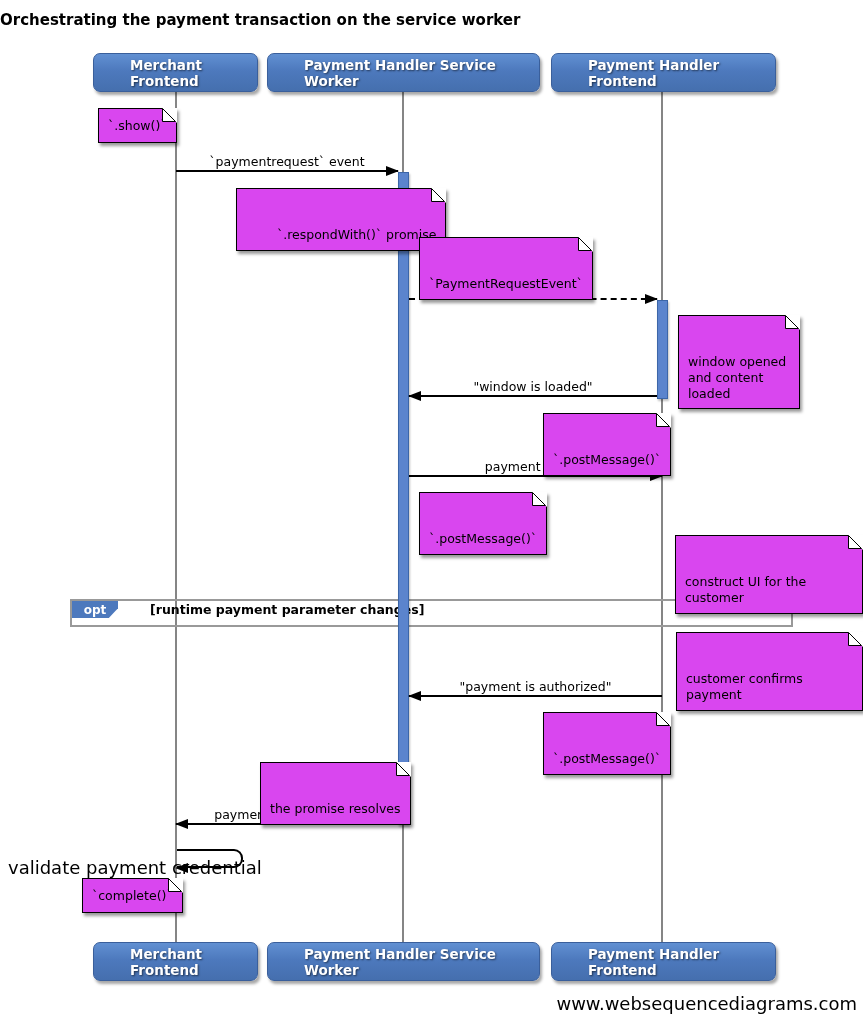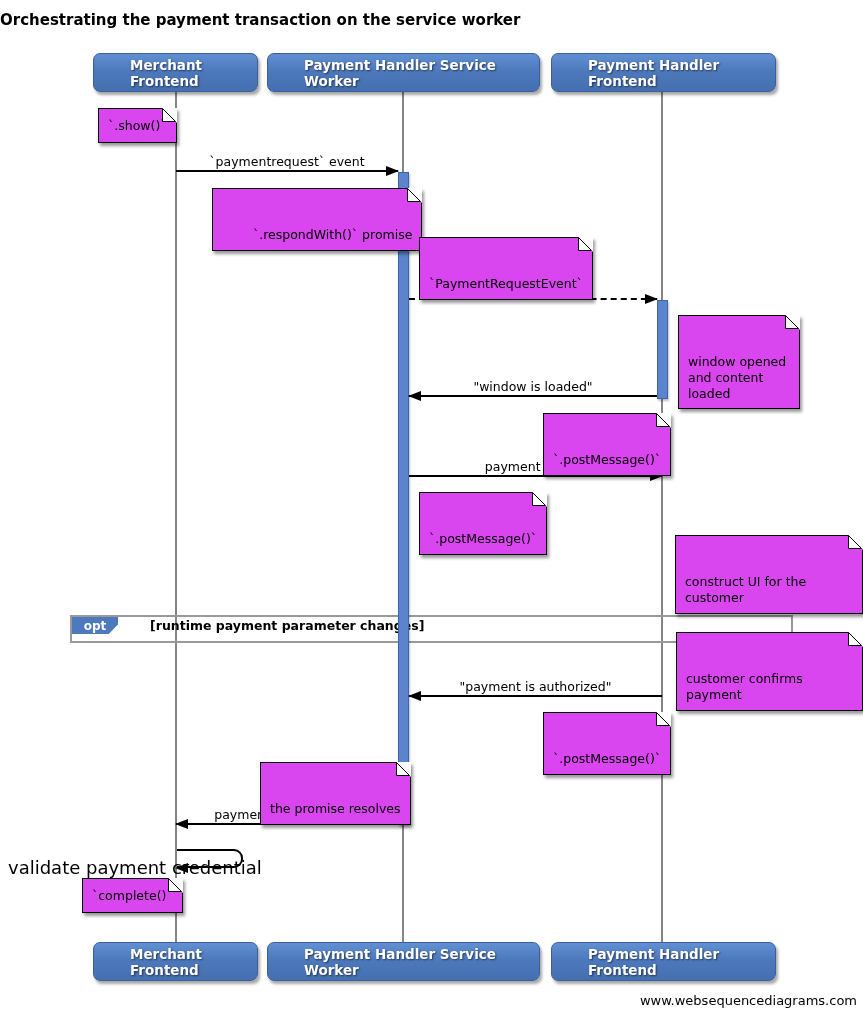--- a/index.html
+++ b/index.html
@@ -47,31 +47,31 @@
   .selfloop-lbl { position:absolute; left:8px; top:841px; width:162px; text-align:right;
                   white-space:nowrap; font-size:18px; z-index:4;margin-top:16px; }
 
   
   .note { position:absolute; background:#d946ef; border:1px solid #000; z-index:5;
           padding:7px 9px; font-size:12.5px; line-height:1.25; white-space:pre-line;
           box-shadow:2px 3px 3px rgba(0,0,0,0.4); }
   .note .fold { position:absolute; top:-1px; right:-1px; display:block; }
 
   
-  .frame { position:absolute; left:70px; top:615px; width:723px; height:28px; z-index:2;
+  .frame { position:absolute; left:70px; top:599px; width:723px; height:28px; z-index:2;
            border:2px solid #999; box-sizing:border-box; }
   .frame .tab { position:absolute; left:0; top:0; width:46px; height:17px;
                 background:#4d79bd; color:#fff; font-weight:bold; font-size:12px;
                 display:flex; align-items:center; justify-content:center;
                 clip-path:polygon(0 0,100% 0,100% 42%,80% 100%,0 100%);
                 border-radius:0 0 4px 0; }
   .frame .cond { position:absolute; left:78px; top:0; height:17px; line-height:17px;
                  font-weight:bold; font-size:12.5px; white-space:nowrap; }
 
-  .footer { position:absolute; right:6px; top:993px; font-size:13px; text-align:right; }
+  .footer { position:absolute; right:6px; top:993px; font-size:18px; text-align:right; }
 </style>
 </head>
 <body>
 
 <div id="canvas">
 
   <div class="title">Orchestrating the payment transaction on the service worker</div>
 
   <div class="lifeline" style="left:175px;"></div>
   <div class="lifeline" style="left:402px;"></div>
@@ -141,21 +141,21 @@
   <div class="selfloop-lbl">validate payment credential</div>
 
   <div class="note" style="left:98px; top:108px; height:35px; box-sizing:border-box; display:flex; align-items:center;">
     <svg class="fold" width="15" height="15" viewBox="0 0 15 15">
         <path d="M0,0 L15,0 L15,15 Z" fill="#ffffff"></path>
         <path d="M0.5,0.5 L13.5,13.5 L0.5,13.5 Z" fill="#ffffff" stroke="#000000"></path>
       </svg>
     <span>`.show()`</span>
   </div>
 
-  <div class="note" style="left:212px; top:188px;padding-left:40px;">
+  <div class="note" style="left:236px; top:188px;padding-left:40px;">
     <svg class="fold" width="15" height="15" viewBox="0 0 15 15">
         <path d="M0,0 L15,0 L15,15 Z" fill="#ffffff"></path>
         <path d="M0.5,0.5 L13.5,13.5 L0.5,13.5 Z" fill="#ffffff" stroke="#000000"></path>
       </svg>
     <span>`.respondWith()` promise</span>
   </div>
 
   <div class="note" style="left:419px; top:237px;">
     <svg class="fold" width="15" height="15" viewBox="0 0 15 15">
         <path d="M0,0 L15,0 L15,15 Z" fill="#ffffff"></path>

